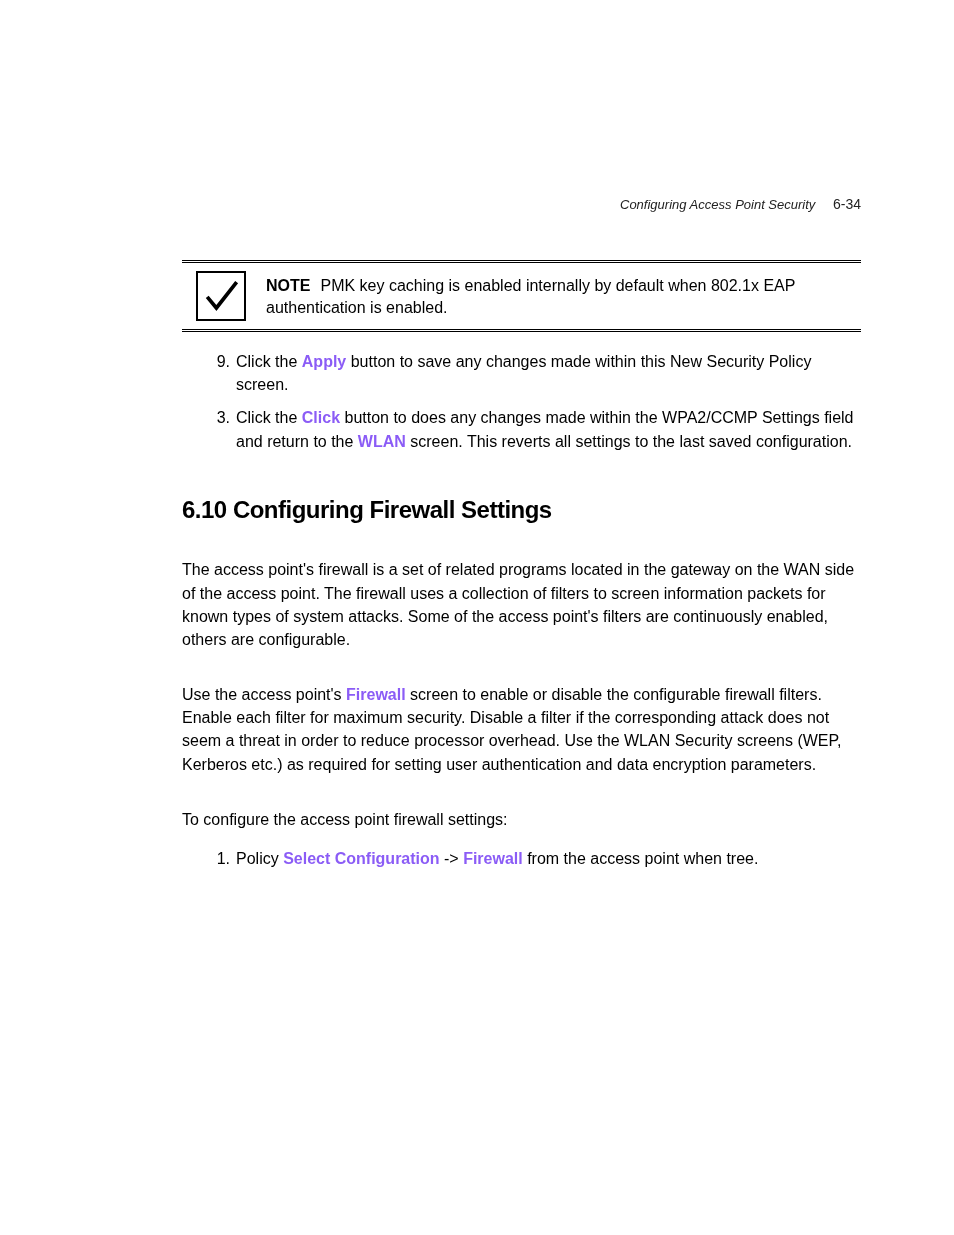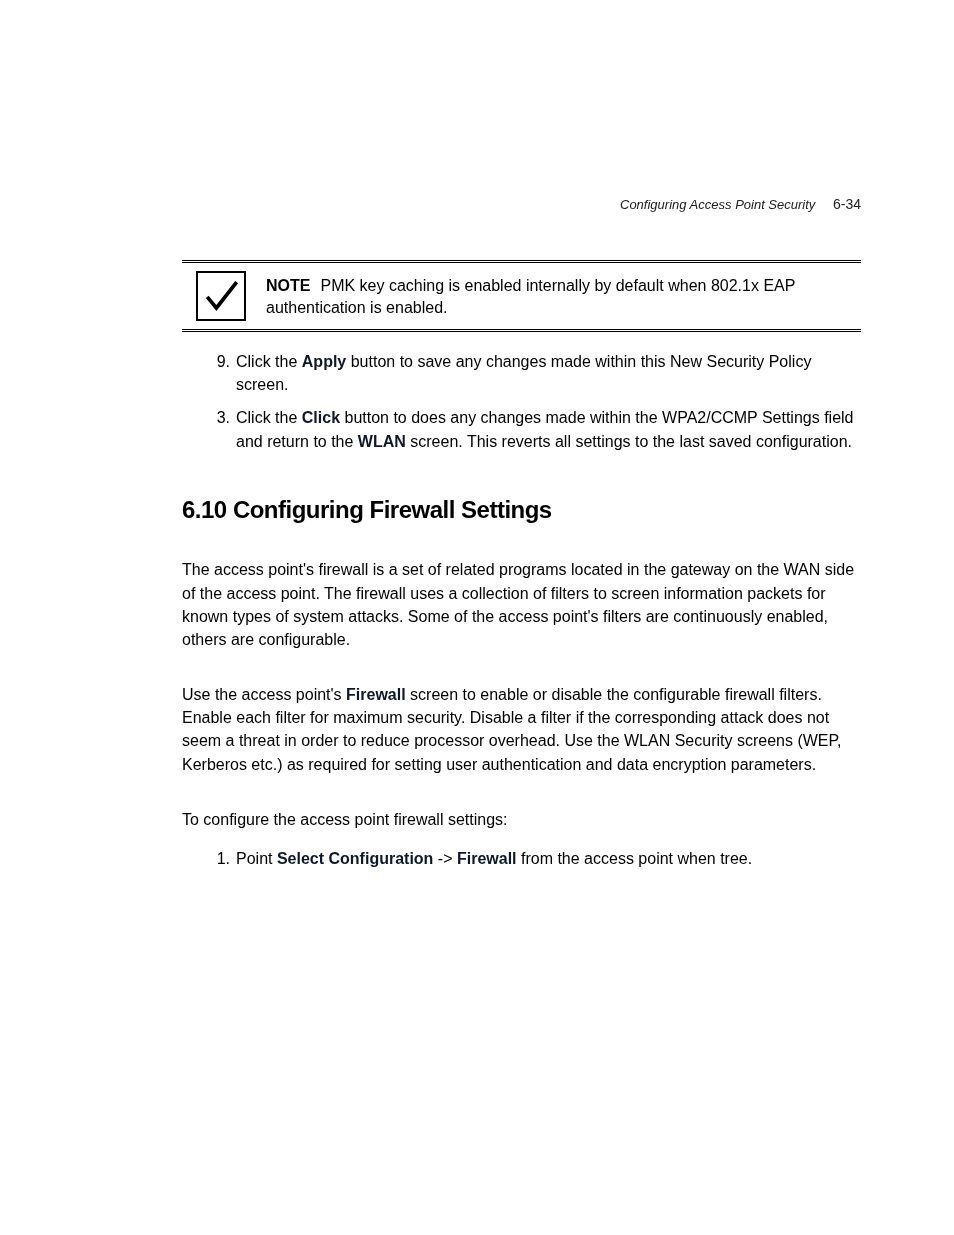--- a/index.html
+++ b/index.html
@@ -77,21 +77,21 @@
       width: 34px;
       flex-shrink: 0;
       text-align: right;
       padding-right: 6px;
     }
     ol.steps li .content {
       flex: 1;
     }
     .bold-link {
       font-weight: 700;
-      color: #0f172a;
+      color: #8b5cf6;
     }
     h2 {
       font-size: 24px;
       font-weight: 700;
       margin-top: 40px;
       margin-bottom: 18px;
       letter-spacing: -0.5px;
     }
     p.body {
       font-size: 16px;
@@ -161,16 +161,16 @@
 <p class="body">
   <span>Use the access point's </span><span class="bold-link">Firewall</span><span> screen to enable or disable the configurable firewall filters. Enable each filter for maximum security. Disable a filter if the corresponding attack does not seem a threat in order to reduce processor overhead. Use the WLAN Security screens (WEP, Kerberos etc.) as required for setting user authentication and data encryption parameters.</span>
 </p>
 
 <p class="body">To configure the access point firewall settings:</p>
 
 <ol class="substeps">
   <li>
     <span class="num">1.</span>
     <span class="content">
-      <span>Point </span><span class="bold-link">Select Configuration</span><span> -&gt; </span><span class="bold-link">Firewall</span><span> from the access point when tree.</span>
+      <span>Policy </span><span class="bold-link">Select Configuration</span><span> -&gt; </span><span class="bold-link">Firewall</span><span> from the access point when tree.</span>
     </span>
   </li>
 </ol>
 
 </body></html>

